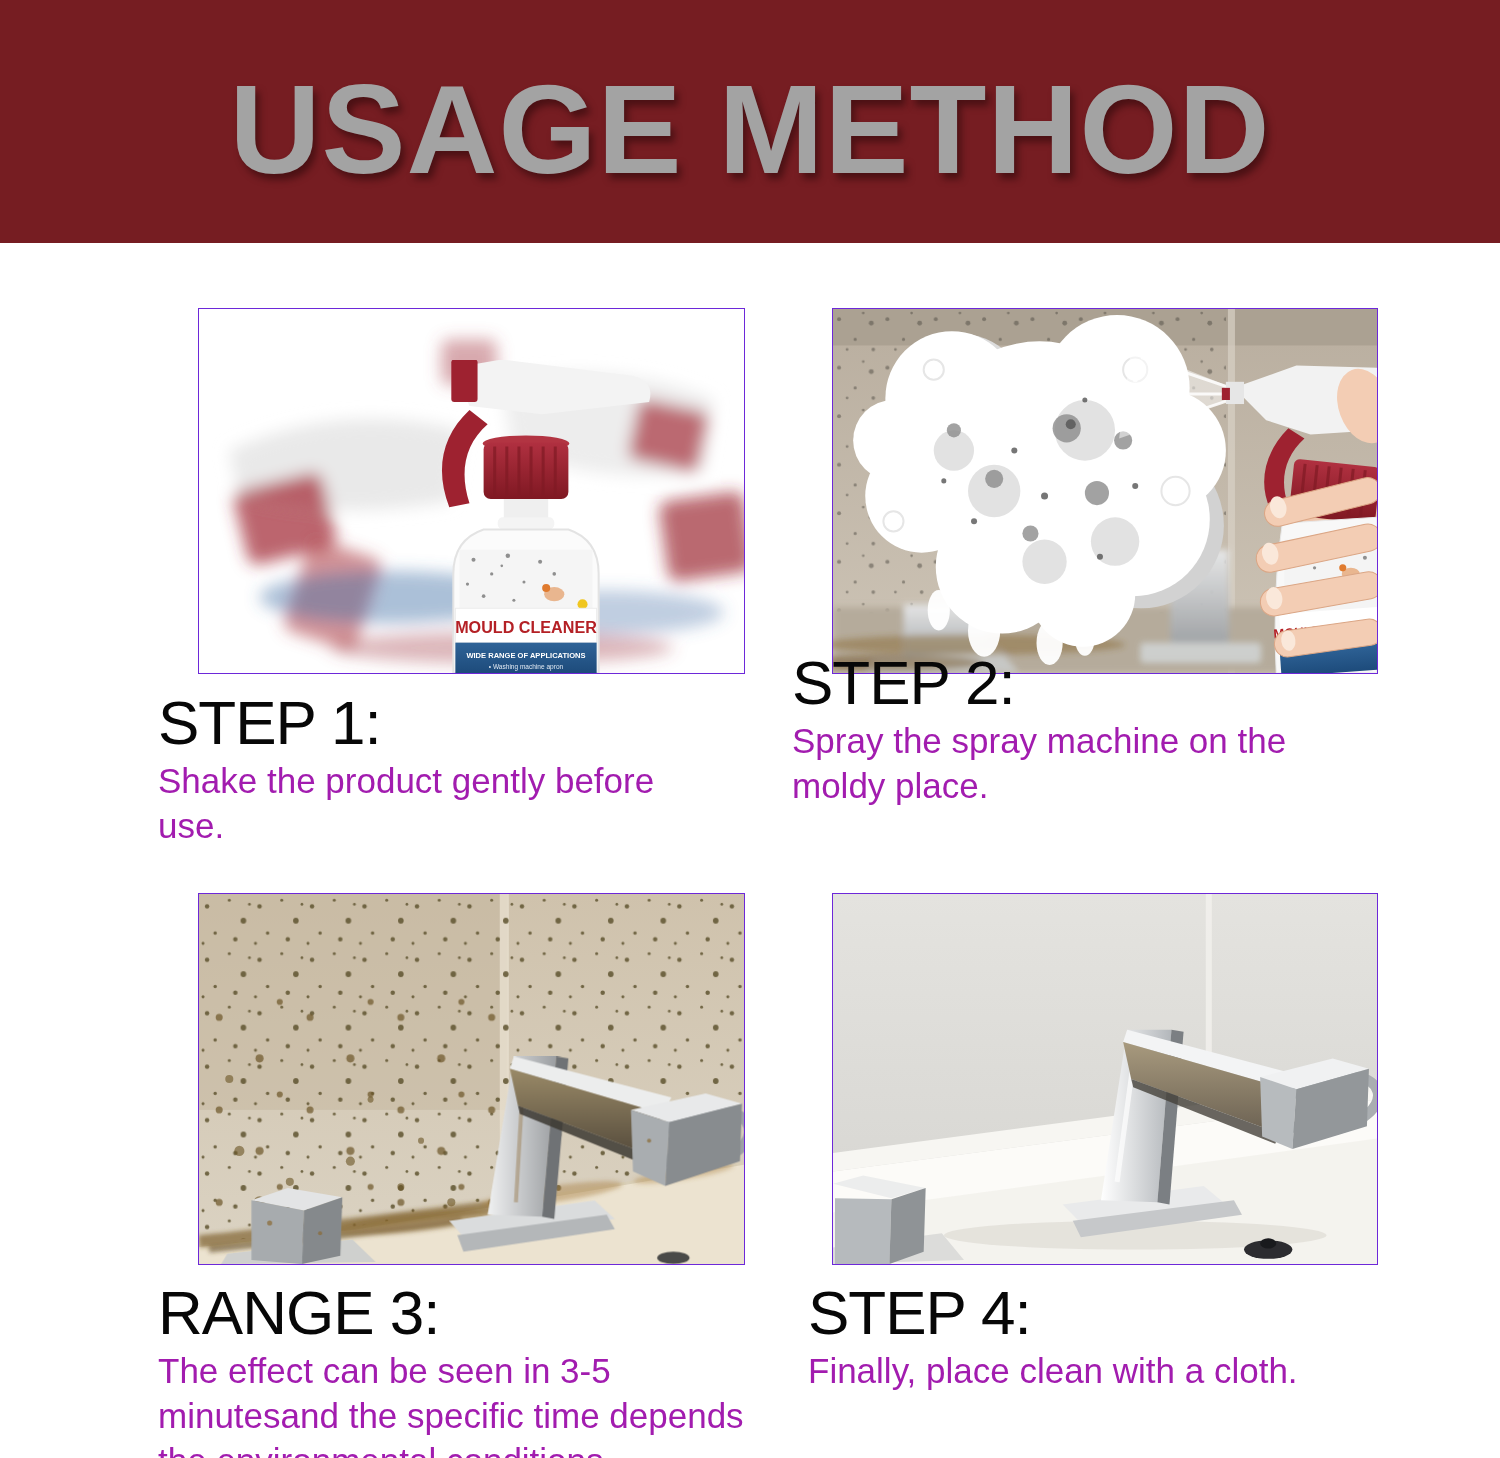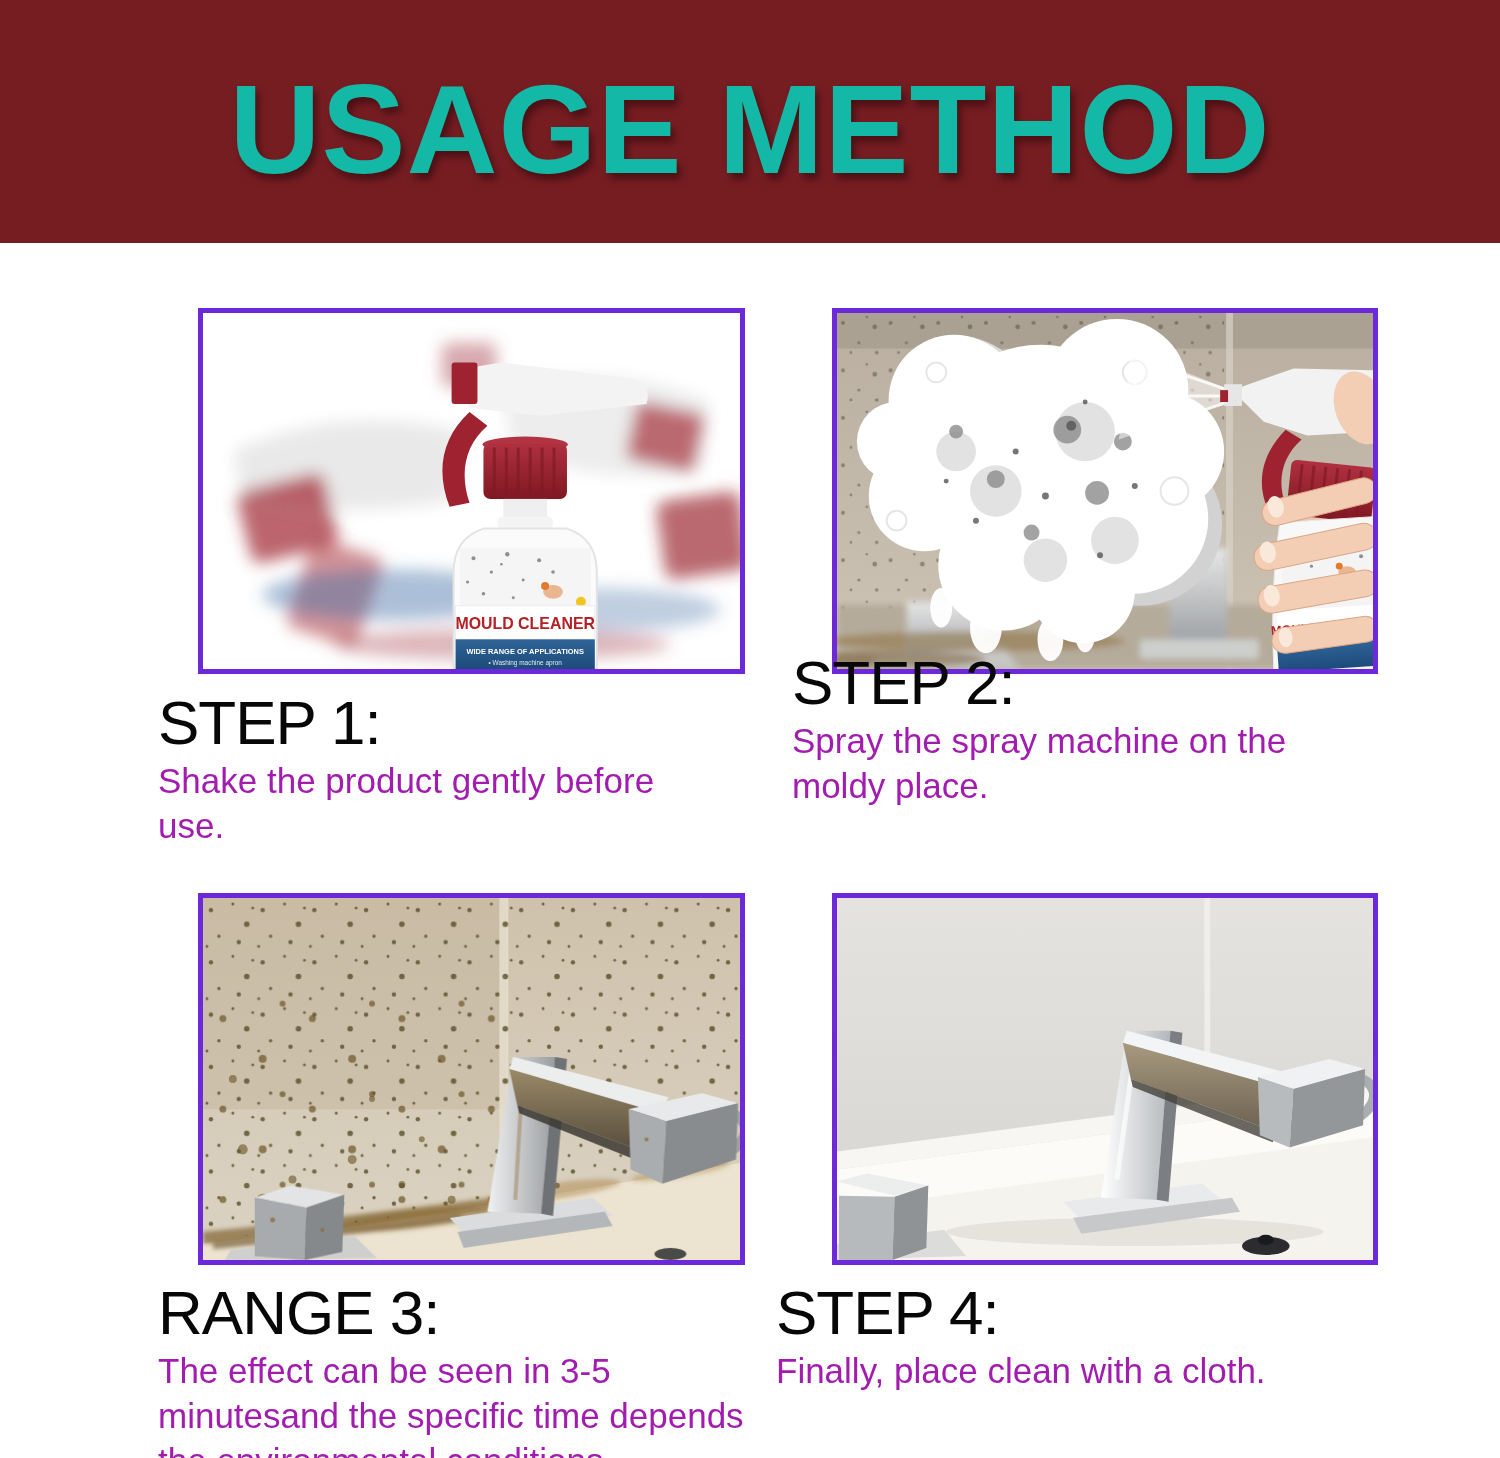--- a/index.html
+++ b/index.html
@@ -5,39 +5,39 @@
 <style>
   html,body{margin:0;padding:0;background:#ffffff;}
   body{width:1500px;height:1458px;overflow:hidden;
        font-family:"Liberation Sans","DejaVu Sans",sans-serif;}
   .page{position:relative;width:1500px;height:1458px;background:#ffffff;}
 
   
   .banner{position:absolute;left:0;top:0;width:1500px;height:243px;
           background:#761d22;display:flex;align-items:center;justify-content:center;}
   .banner h1{margin:0;padding-top:16px;font-size:126px;font-weight:bold;
-             letter-spacing:1px;color:#14b8a6;
+             letter-spacing:1px;color:#a3a3a3;
              text-shadow:4px 6px 7px rgba(40,8,10,0.55);}
 
   
-  .fig{position:absolute;box-sizing:border-box;border:5px solid #6d28d9;background:#f97316;}
+  .fig{position:absolute;box-sizing:border-box;border:1px solid #6d28d9;background:#f97316;}
   .fig svg{display:block;width:100%;height:100%;}
   .fig1{left:158px;top:292px;width:547px;height:366px;}
   .fig2{left:792px;top:292px;width:546px;height:366px;}
   .fig3{left:158px;top:877px;width:547px;height:372px;}
   .fig4{left:792px;top:877px;width:546px;height:372px;}
 
   
   .steptext{position:absolute;color:#111111;}
   .steptext h2{margin:0;font-size:62px;line-height:70px;font-weight:normal;color:#070707;letter-spacing:-1px;}
   .steptext p{margin:0;font-size:35px;line-height:45px;color:#a21caf;}
   .t1{left:158px;top:688px;width:545px;}
   .t2{left:792px;top:648px;width:545px;}
   .t3{left:158px;top:1278px;width:615px;}
-  .t4{left:776px;top:1278px;width:645px;}
+  .t4{left:808px;top:1278px;width:645px;}
 
   .svgtext{font-family:"Liberation Sans","DejaVu Sans",sans-serif;}
 </style>
 </head>
 <body>
 
 <div class="page">
 
   <header class="banner">
     <h1>USAGE METHOD</h1>

